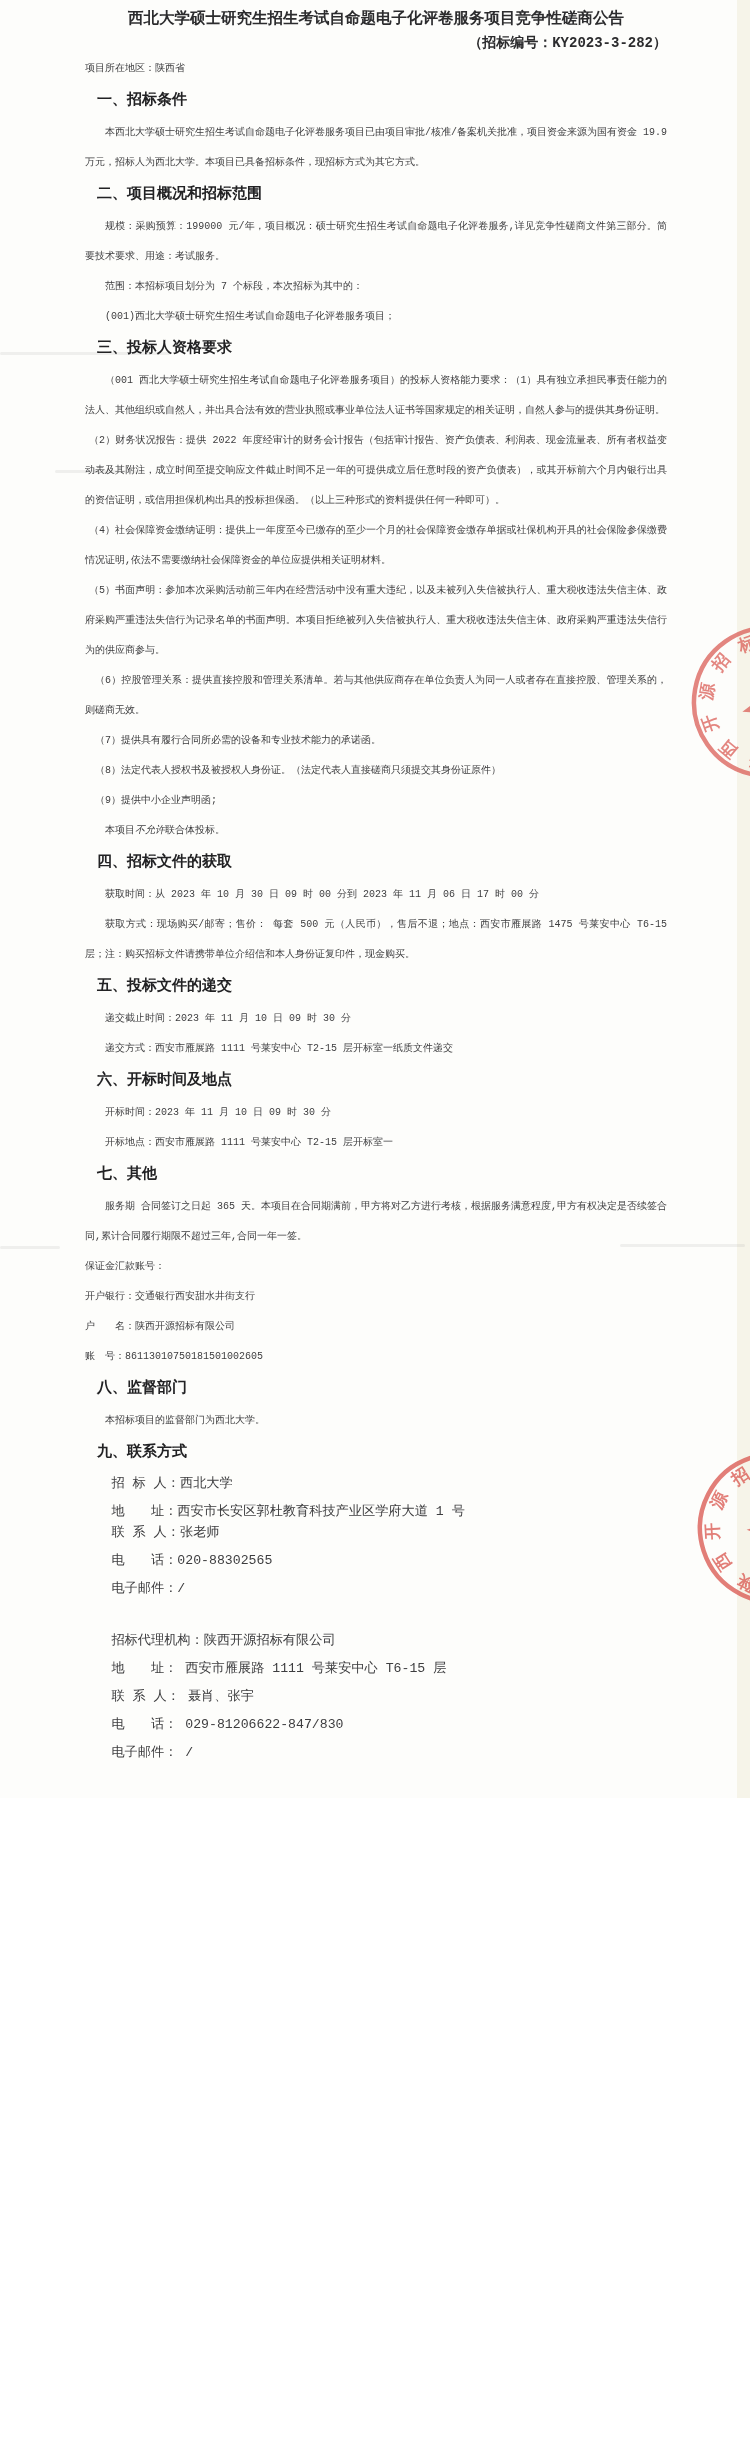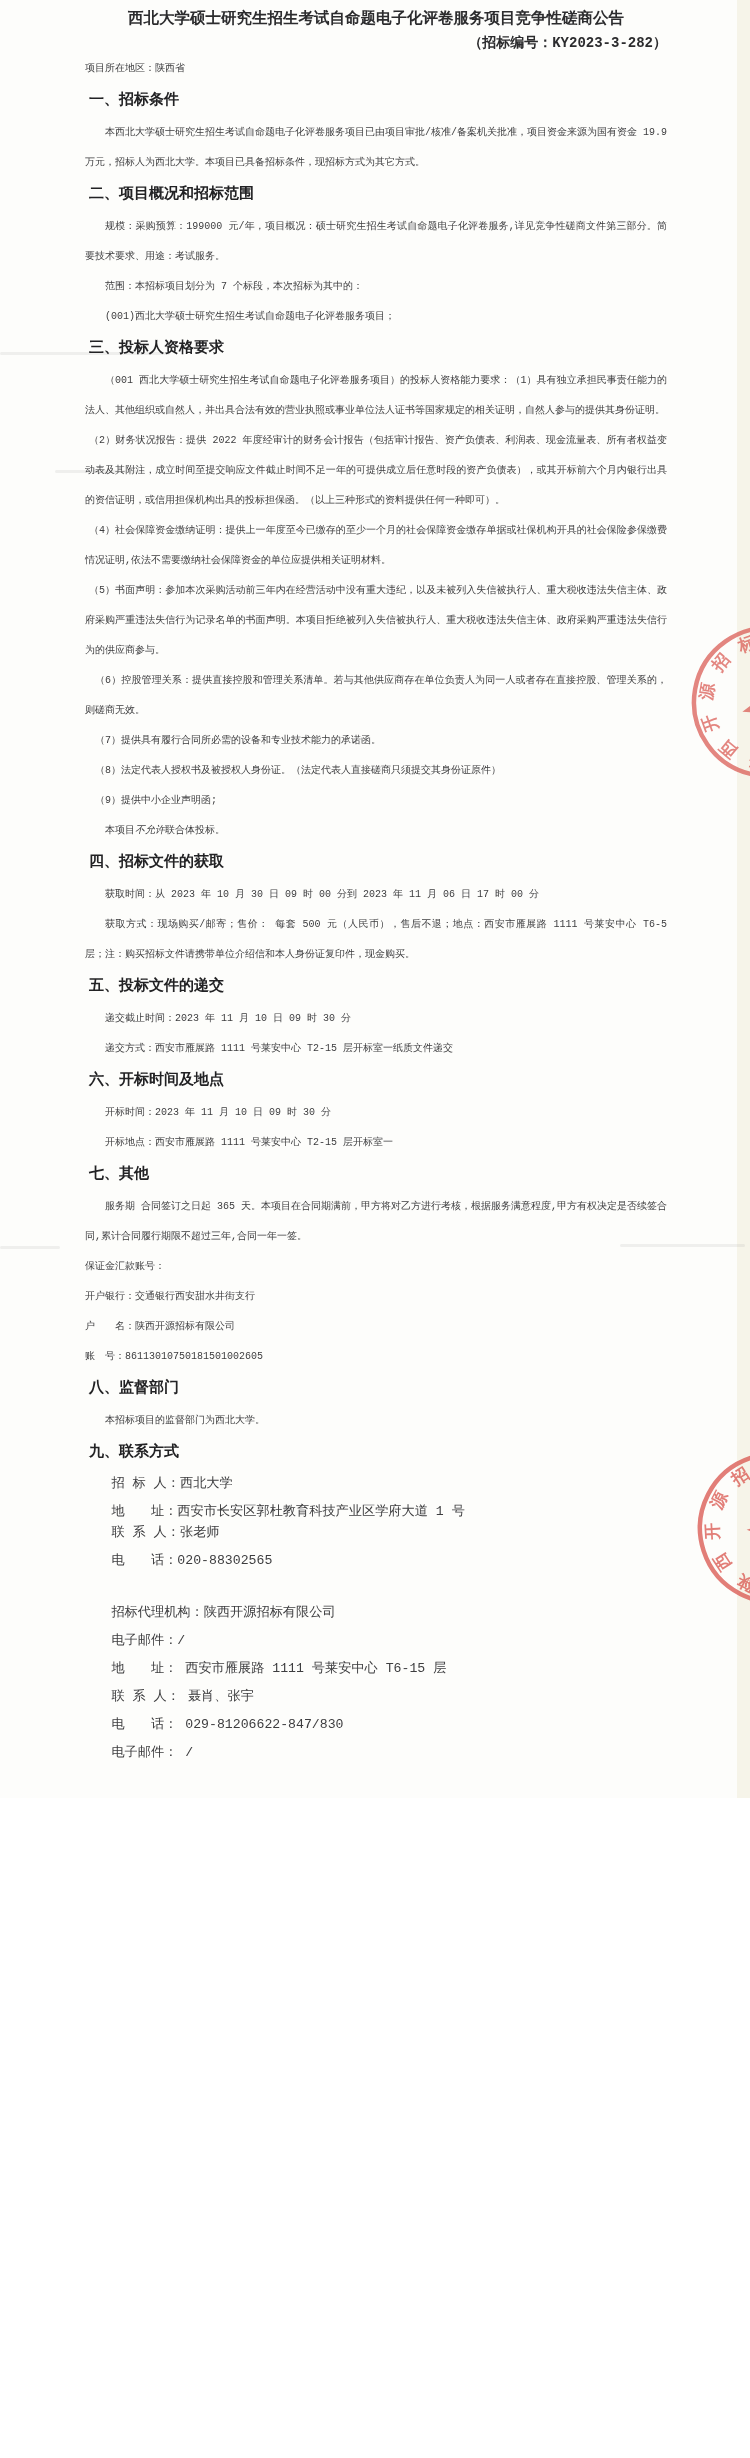--- a/index.html
+++ b/index.html
@@ -19,21 +19,21 @@
     text-align:center;font-size:15.5px;font-weight:bold;color:#2c2c2e;
     line-height:22px;margin:0;
   }
   .doc-subtitle{
     text-align:right;font-size:14px;font-weight:bold;color:#2c2c2e;
     line-height:22px;margin:2px 0 0 0;
   }
   .region{margin-top:40px;font-size:13.2px;line-height:30px;}
   .h{
     font-size:15px;font-weight:bold;color:#222224;
-    line-height:32px;margin:1px 4px;
+    line-height:32px;margin:1px 12px;
   }
   .p,.p0,.p1,.pf{
     font-size:10px;line-height:30px;margin:0;text-align:justify;
   }
   .p{text-indent:2em;}
   .p0{text-indent:0.4em;}
   .p1{text-indent:1em;}
   .pf{text-indent:0;}
   .em-it{font-style:italic;}
   .cl{font-size:13.2px;line-height:28px;margin:0;text-indent:2em;}
@@ -89,21 +89,21 @@
     <p class="p0">（4）社会保障资金缴纳证明：提供上一年度至今已缴存的至少一个月的社会保障资金缴存单据或社保机构开具的社会保险参保缴费情况证明,依法不需要缴纳社会保障资金的单位应提供相关证明材料。</p>
     <p class="p0">（5）书面声明：参加本次采购活动前三年内在经营活动中没有重大违纪，以及未被列入失信被执行人、重大税收违法失信主体、政府采购严重违法失信行为记录名单的书面声明。本项目拒绝被列入失信被执行人、重大税收违法失信主体、政府采购严重违法失信行为的供应商参与。</p>
     <p class="p1">（6）控股管理关系：提供直接控股和管理关系清单。若与其他供应商存在单位负责人为同一人或者存在直接控股、管理关系的，则磋商无效。</p>
     <p class="p1">（7）提供具有履行合同所必需的设备和专业技术能力的承诺函。</p>
     <p class="p1">（8）法定代表人授权书及被授权人身份证。（法定代表人直接磋商只须提交其身份证原件）</p>
     <p class="p1">（9）提供中小企业声明函;</p>
     <p class="p"><span>本项目</span><span class="em-it">不允许</span><span>联合体投标。</span></p>
 
     <p class="h">四、招标文件的获取</p>
     <p class="p">获取时间：从 2023 年 10 月 30 日  09 时 00 分到 2023 年 11 月 06 日  17 时 00 分</p>
-    <p class="p">获取方式：现场购买/邮寄；售价：  每套 500 元（人民币），售后不退；地点：西安市雁展路 1111 号莱安中心 T6-5 层；注：购买招标文件请携带单位介绍信和本人身份证复印件，现金购买。</p>
+    <p class="p">获取方式：现场购买/邮寄；售价：  每套 500 元（人民币），售后不退；地点：西安市雁展路 1475 号莱安中心 T6-15 层；注：购买招标文件请携带单位介绍信和本人身份证复印件，现金购买。</p>
 
     <p class="h">五、投标文件的递交</p>
     <p class="p">递交截止时间：2023 年 11 月 10 日  09 时 30 分</p>
     <p class="p">递交方式：西安市雁展路 1111 号莱安中心 T2-15 层开标室一纸质文件递交</p>
 
     <p class="h">六、开标时间及地点</p>
     <p class="p">开标时间：2023 年 11 月 10 日  09 时 30 分</p>
     <p class="p">开标地点：西安市雁展路 1111 号莱安中心 T2-15 层开标室一</p>
 
     <p class="h">七、其他</p>
@@ -114,22 +114,22 @@
     <p class="pf">账　号：86113010750181501002605</p>
 
     <p class="h">八、监督部门</p>
     <p class="p">本招标项目的监督部门为西北大学。</p>
 
     <p class="h">九、联系方式</p>
     <p class="cl">招 标 人：西北大学</p>
     <p class="cl">地　　址：西安市长安区郭杜教育科技产业区学府大道 1 号</p>
     <p class="cl tight">联 系 人：张老师</p>
     <p class="cl">电　　话：020-88302565</p>
+    <p class="cl">电子邮件：/</p>
     <p class="cl gap">招标代理机构：陕西开源招标有限公司</p>
-    <p class="cl">电子邮件：/</p>
     <p class="cl">地　　址： 西安市雁展路 1111 号莱安中心 T6-15 层</p>
     <p class="cl">联 系 人： 聂肖、张宇</p>
     <p class="cl">电　　话： 029-81206622-847/830</p>
     <p class="cl">电子邮件： /</p>
   </div>
 
   <div class="sig-line" style="left:125px;top:2020px;">
     <span>招标人或其招标代理机构主要负责人（项目负责人）：</span><span class="sig-underline u1"></span><span>（签名）</span>
   </div>
   <div class="sig-line" style="left:238px;top:2082px;">

